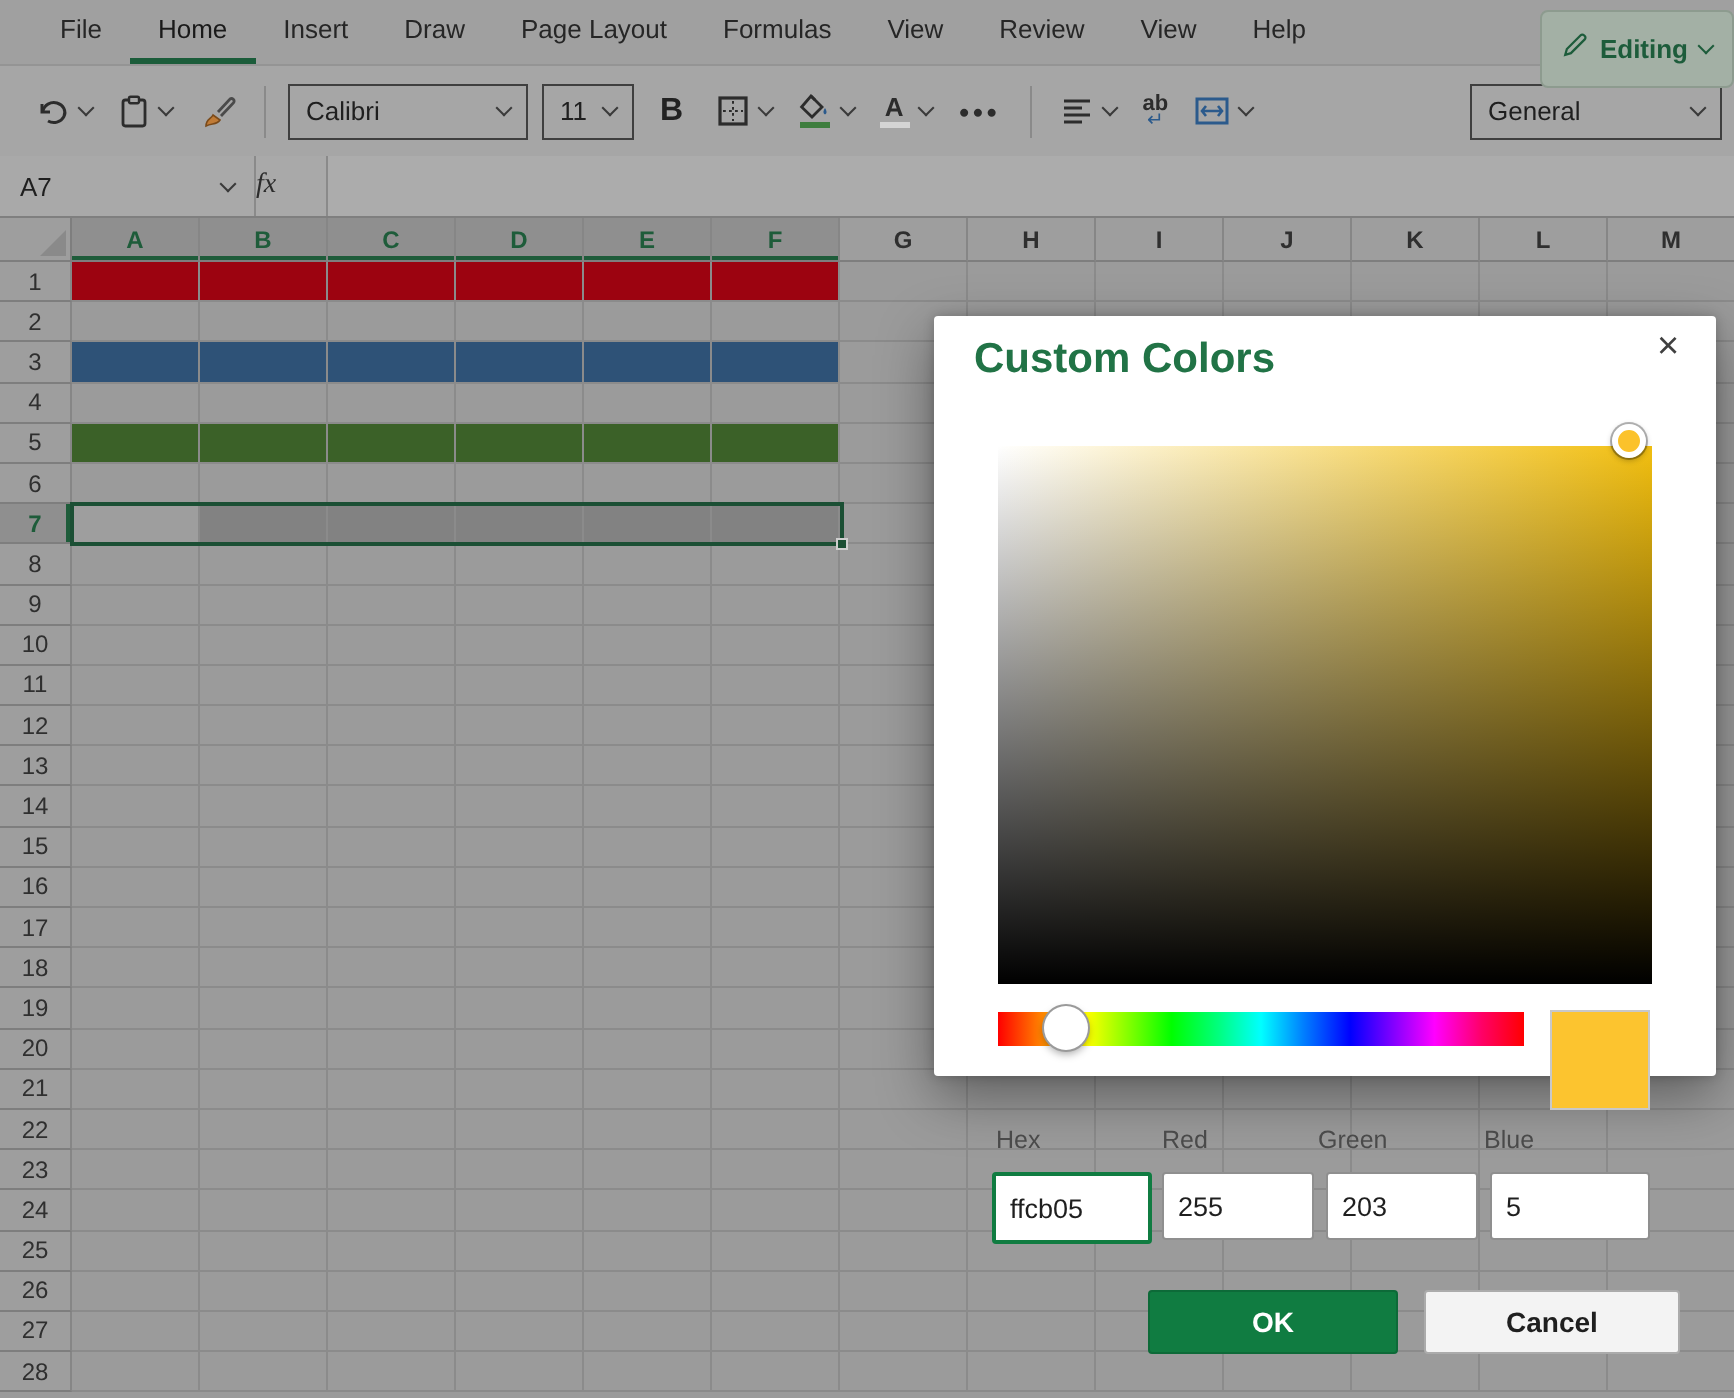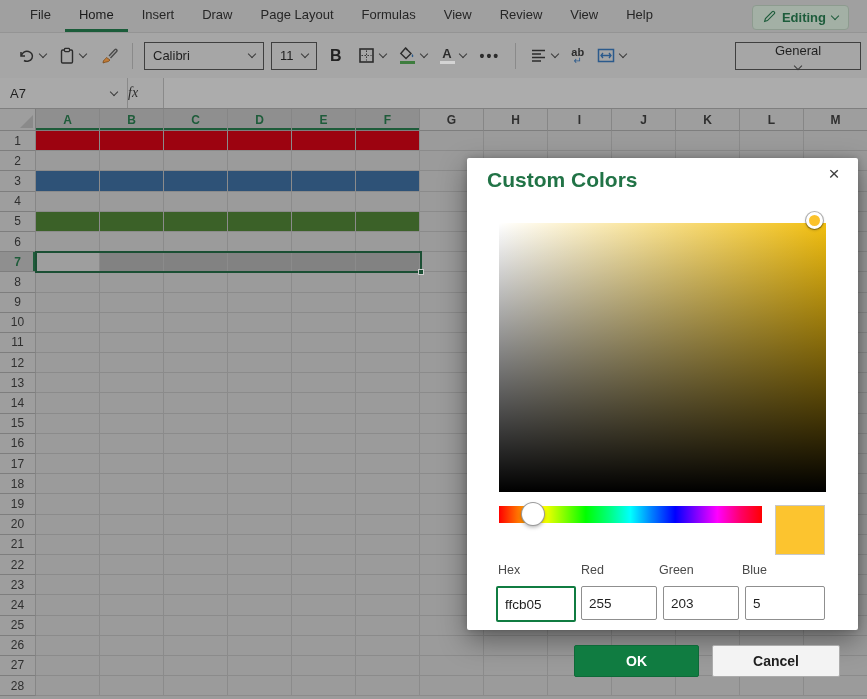--- a/index.html
+++ b/index.html
@@ -4,37 +4,37 @@
 <style>
   * { margin:0; padding:0; box-sizing:border-box; }
   html,body { width:867px; height:699px; overflow:hidden; background:#9b9b9b;
               font-family:"Liberation Sans", sans-serif; }
   .app { position:relative; width:867px; height:699px; }
 
   
   .menubar { position:relative; height:32px; background:#a0a0a0; display:flex; align-items:stretch; padding-left:16px; }
   .menu-item { line-height:30px; padding:0 14px; font-size:13px; color:#262626; cursor:default; }
   .menu-item.active { font-weight:400; color:#1a1a1a; border-bottom:3px solid #1b5c3a; }
-  .editing-btn { position:absolute; right:18px; top:5px; height:25px; display:flex; align-items:center; gap:6px;
+  .editing-btn { position:absolute; right:0; top:5px; height:39px; display:flex; align-items:center; gap:6px;
                  padding:0 10px; background:#a3b0a5; border:1px solid #8d9b8f; border-radius:4px; }
   .editing-btn .lbl { color:#1d5c3b; font-weight:700; font-size:13px; }
   .chev { width:6px; height:6px; border-right:1.6px solid #3a3a3a; border-bottom:1.6px solid #3a3a3a;
           transform:rotate(45deg); display:inline-block; margin-top:-3px; }
   .chev.green { border-color:#1d5c3b; }
 
   
   .toolbar { height:46px; background:#a6a6a6; display:flex; align-items:center; padding:0 10px 0 14px; gap:7px; border-top:1px solid #949494; }
   .tbtn { display:flex; align-items:center; gap:5px; padding:4px 3px; color:#2c2c2c; }
   .tbtn svg { display:block; }
   .tdiv { width:1px; height:26px; background:#8a8a8a; margin:0 4px; }
   .combo { height:28px; border:1px solid #3f3f3f; display:flex; align-items:center; justify-content:space-between;
            padding:0 8px; font-size:13px; color:#1f1f1f; background:transparent; }
   .combo.font { width:120px; }
   .combo.size { width:46px; }
-  .combo.numfmt { width:126px; margin-left:auto; margin-right:-4px;flex-direction:column; }
+  .combo.numfmt { width:126px; margin-left:auto; margin-right:-4px; }
   .bold-b { font-weight:700; font-size:16px; color:#222; padding:0 6px; }
   .dots { font-size:14px; letter-spacing:2px; color:#2c2c2c; padding:0 4px; font-weight:700; }
   .stack { display:flex; flex-direction:column; align-items:center; gap:1px; }
   .colorbar { width:15px; height:3px; }
   .wrap-ic { font-size:11px; font-weight:700; color:#2c2c2c; line-height:10px; }
   .wrap-arrow { color:#2b5a8c; font-size:10px; line-height:6px; }
 
   
   .formulabar { height:31px; background:#a9a9a9; display:flex; align-items:stretch; border-bottom:1px solid #7f7f7f; }
   .namebox { width:128px; display:flex; align-items:center; justify-content:space-between; padding:0 10px;
@@ -54,21 +54,21 @@
   .rowhead { font-weight:400; }
   .colhead.sel { background:#8f8f8f; color:#1e5c3a; box-shadow:inset 0 -2px 0 #1e5c3a; }
   .rowhead.sel { background:#8f8f8f; color:#1e5c3a; font-weight:700; box-shadow:inset -2px 0 0 #1e5c3a; }
   .cell { background:#9b9b9b; border-right:1px solid #8b8b8b; border-bottom:1px solid #8b8b8b; }
   .sel-outline { position:absolute; left:35px; top:142px; width:387px; height:22px;
                  border:2px solid #1b4f34; pointer-events:none; }
   .sel-outline .handle { position:absolute; right:-4px; bottom:-4px; width:6px; height:6px;
                  background:#1b4f34; border:1px solid #cfcfcf; }
 
   
-  .dialog { position:absolute; left:467px; top:158px; width:391px; height:472px; background:#ffffff;
+  .dialog { position:absolute; left:467px; top:158px; width:391px; height:380px; background:#ffffff;
             border-radius:2px; box-shadow:0 10px 28px rgba(0,0,0,.4), 0 0 6px rgba(0,0,0,.2); }
   .dlg-title { position:absolute; left:20px; top:10px; font-size:21px; font-weight:700; color:#217346; }
   .dlg-close { position:absolute; right:12px; top:4px; width:24px; height:24px; display:flex; align-items:center;
                justify-content:center; font-size:19px; color:#404040; }
   .sv-area { position:absolute; left:32px; top:65px; width:327px; height:269px;
              background:linear-gradient(to bottom, rgba(0,0,0,0), #000),
                         linear-gradient(to right, #ffffff, #f2bf10); }
   .sv-thumb { position:absolute; left:339px; top:54px; width:17px; height:17px; border-radius:50%;
               background:#fbc22b; border:3px solid #ffffff; box-shadow:0 0 0 1px rgba(0,0,0,.28), 0 1px 3px rgba(0,0,0,.3); }
   .hue-slider { position:absolute; left:32px; top:348px; width:263px; height:17px;

